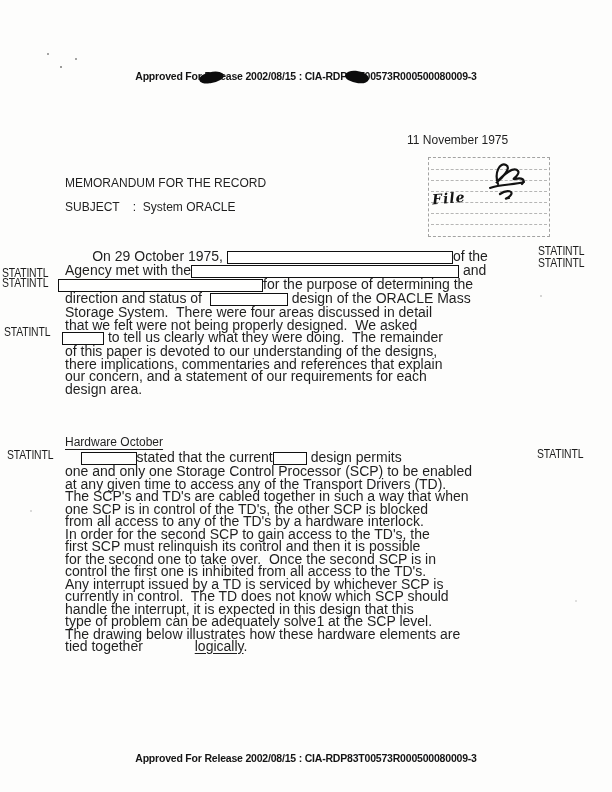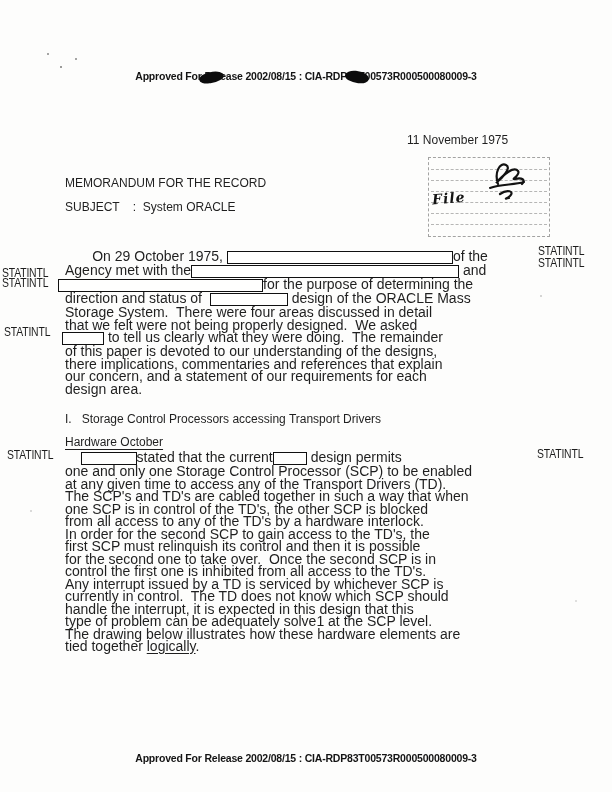--- a/index.html
+++ b/index.html
@@ -20,21 +20,21 @@
   .statintl {
     position:absolute; font-family:"Liberation Sans",sans-serif;
     font-size:13px; color:#1d1d1d; letter-spacing:-0.2px;
     transform:scaleX(0.80); transform-origin:0 50%; white-space:pre;
   }
   .tline { white-space:pre; font-size:14px; line-height:12.5px; }
   .redact {
     display:inline-block; height:13px; box-sizing:border-box;
     border:1.5px solid #101010; background:#fffffe; vertical-align:-3px;
   }
-  .u { text-decoration:underline; text-underline-offset:2px; }
+  .u { text-decoration:underline; text-underline-offset:2px;margin-left:48px; }
   .heading-underline { text-decoration:underline; text-underline-offset:2.5px; }
   .stamp {
     position:absolute; left:428px; top:157px; width:122px; height:80px;
     border:1px dashed rgba(90,90,90,.55); box-sizing:border-box;
   }
   .srow { position:absolute; left:2px; right:2px; height:0;
           border-top:1px dashed rgba(95,95,95,.45); }
   .file-note {
     position:absolute; left:3px; top:32px;
     font-family:"DejaVu Serif",serif; font-style:italic; font-weight:bold;
@@ -79,21 +79,20 @@
   <div class="statintl" style="left:538px; top:243px">STATINTL</div>
   <div class="statintl" style="left:538px; top:255px">STATINTL</div>
   <div class="statintl" style="left:2px;  top:265px">STATINTL</div>
   <div class="statintl" style="left:2px;  top:275px">STATINTL</div>
   <div class="statintl" style="left:4px;  top:324px">STATINTL</div>
   <div class="statintl" style="left:7px;  top:447px">STATINTL</div>
   <div class="statintl" style="left:537px; top:446px">STATINTL</div>
 
   <div id="para1" class="abs mono" style="left:65px; top:250px"><div class="tline"><span>       On 29 October 1975, </span><span class="redact" style="width: 226px;"></span><span>of the</span></div><div class="tline"><span>Agency met with the</span><span class="redact" style="width: 268px;"></span><span> and</span></div><div class="tline"><span class="redact" style="width: 205px; margin-left: -7px;"></span><span>for the purpose of determining the</span></div><div class="tline"><span>direction and status of  </span><span class="redact" style="width: 78px;"></span><span> design of the ORACLE Mass</span></div><div class="tline"><span>Storage System.  There were four areas discussed in detail</span></div><div class="tline"><span>that we felt were not being properly designed.  We asked</span></div><div class="tline"><span class="redact" style="width: 42px; margin-left: -3px;"></span><span> to tell us clearly what they were doing.  The remainder</span></div><div class="tline"><span>of this paper is devoted to our understanding of the designs,</span></div><div class="tline"><span>there implications, commentaries and references that explain</span></div><div class="tline"><span>our concern, and a statement of our requirements for each</span></div><div class="tline"><span>design area.</span></div></div>
 
-  <div class="abs mono" style="left:65px; top:413px">I.   Storage Control Processors accessing Transport Drivers</div>
   <div class="abs mono heading-underline" style="left:65px; top:436px">Hardware October</div>
 
   <div id="para2" class="abs mono" style="left:65px; top:451px"><div class="tline"><span>    </span><span class="redact" style="width: 56px;"></span><span>stated that the current</span><span class="redact" style="width: 34px;"></span><span> design permits</span></div><div class="tline"><span>one and only one Storage Control Processor (SCP) to be enabled</span></div><div class="tline"><span>at any given time to access any of the Transport Drivers (TD).</span></div><div class="tline"><span>The SCP's and TD's are cabled together in such a way that when</span></div><div class="tline"><span>one SCP is in control of the TD's, the other SCP is blocked</span></div><div class="tline"><span>from all access to any of the TD's by a hardware interlock.</span></div><div class="tline"><span>In order for the second SCP to gain access to the TD's, the</span></div><div class="tline"><span>first SCP must relinquish its control and then it is possible</span></div><div class="tline"><span>for the second one to take over.  Once the second SCP is in</span></div><div class="tline"><span>control the first one is inhibited from all access to the TD's.</span></div><div class="tline"><span>Any interrupt issued by a TD is serviced by whichever SCP is</span></div><div class="tline"><span>currently in control.  The TD does not know which SCP should</span></div><div class="tline"><span>handle the interrupt, it is expected in this design that this</span></div><div class="tline"><span>type of problem can be adequately solve1 at the SCP level.</span></div><div class="tline"><span>The drawing below illustrates how these hardware elements are</span></div><div class="tline"><span>tied together </span><span class="u">logically</span><span>.</span></div></div>
 
   <div class="cls" style="top:752px">Approved For Release 2002/08/15 : CIA-RDP83T00573R000500080009-3</div>
 
   <div class="speck" style="left:47px; top:53px; width:2px; height:2px"></div>
   <div class="speck" style="left:75px; top:58px; width:2px; height:2px"></div>
   <div class="speck" style="left:60px; top:66px; width:1.5px; height:1.5px"></div>
   <div class="speck" style="left:540px; top:295px; width:1.5px; height:1.5px; opacity:.4"></div>

